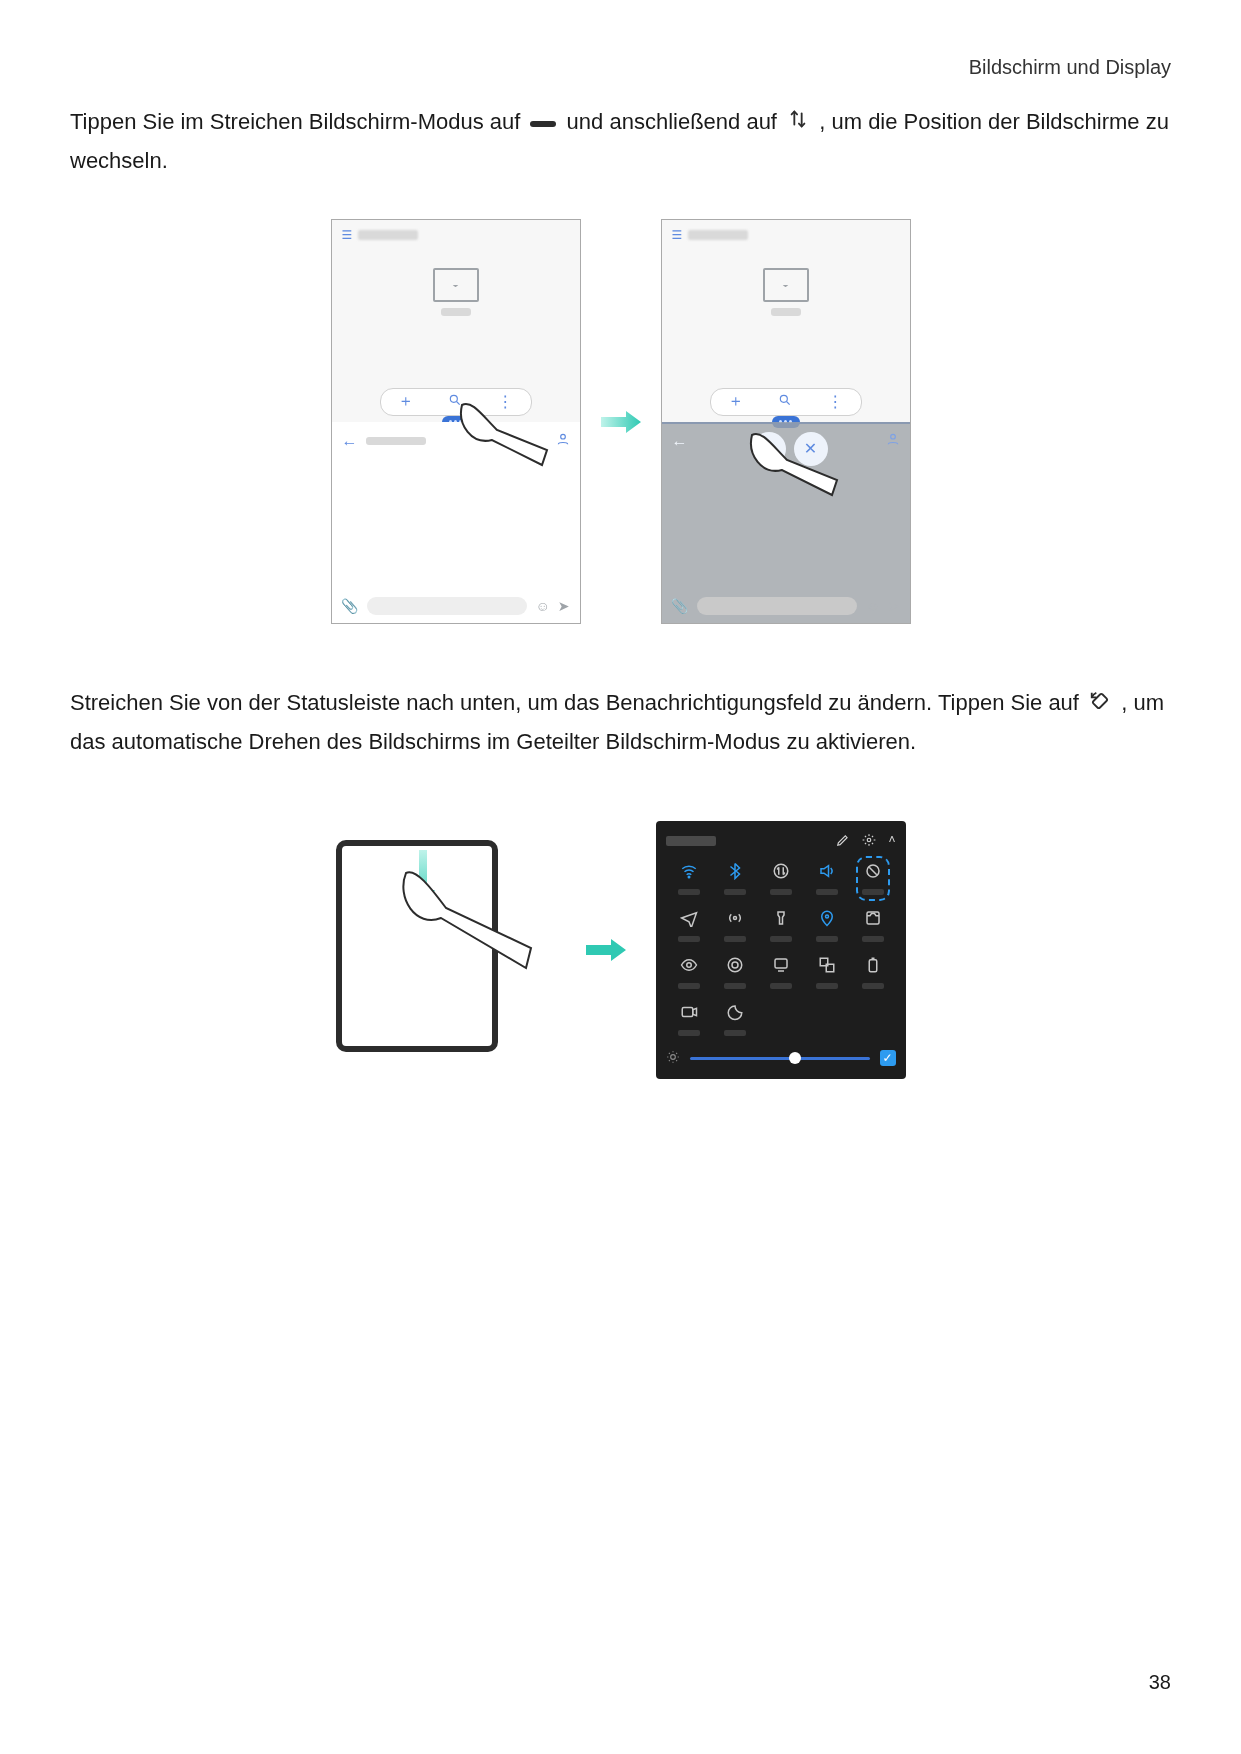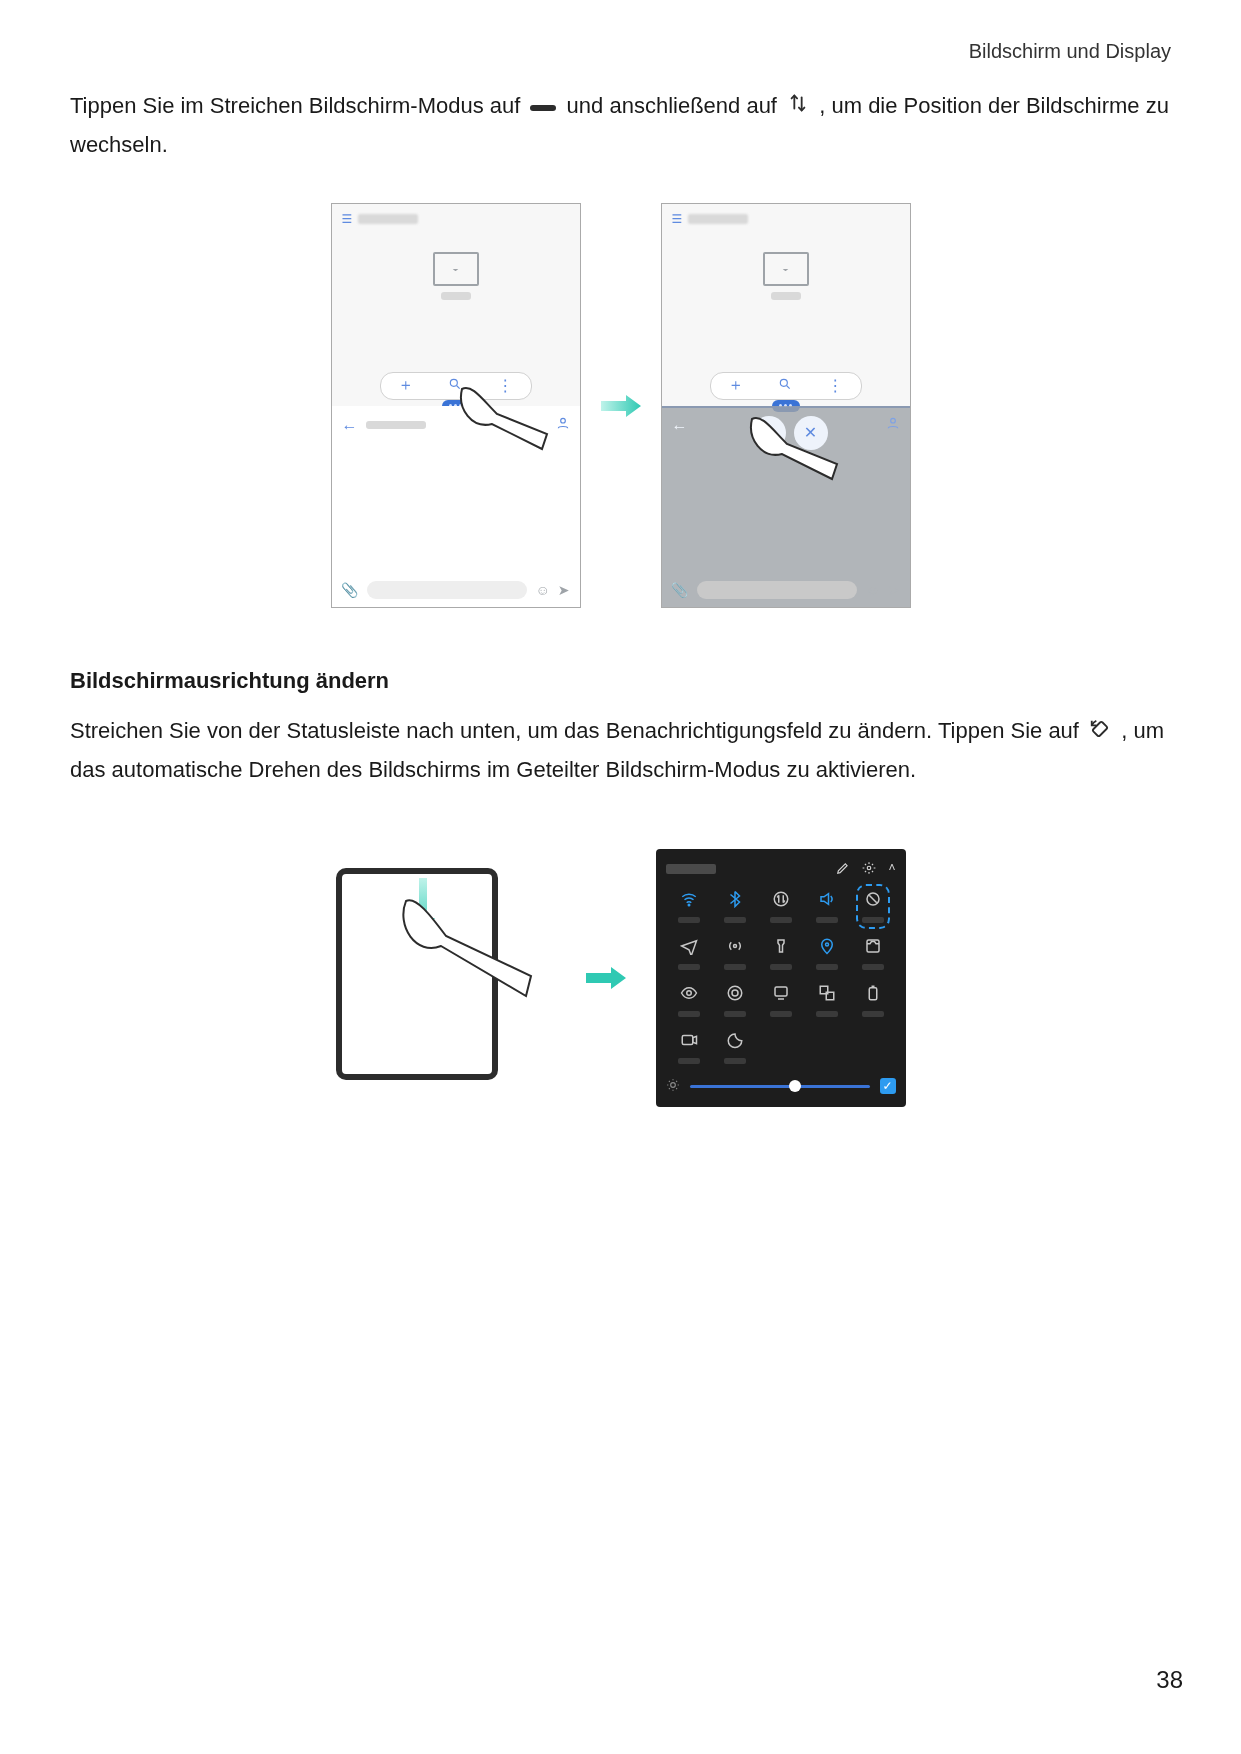--- a/index.html
+++ b/index.html
@@ -7,21 +7,21 @@
     padding: 0;
     background: #fff;
     font-family: Arial, Helvetica, sans-serif;
     color: #1a1a1a;
   }
   .page {
     width: 1241px;
     height: 1754px;
     position: relative;
     box-sizing: border-box;
-    padding: 40px 70px 40px 70px;
+    padding: 56px 70px 40px 70px;
   }
   .breadcrumb {
     text-align: right;
     font-size: 20px;
     color: #333;
     margin-bottom: 24px;
   }
   h2.section {
     font-size: 22px;
     font-weight: bold;
@@ -33,22 +33,22 @@
     margin: 0 0 20px 0;
   }
   .inline-icon {
     display: inline-block;
     vertical-align: middle;
     margin: 0 4px;
   }
   .page-number {
     position: absolute;
     bottom: 60px;
-    right: 58px;
-    font-size: 24px;
+    right: 70px;
+    font-size: 20px;
   }
 
   
   .illus-row {
     width: 100%;
     display: flex;
     justify-content: center;
     align-items: center;
     gap: 20px;
     margin: 40px 0 60px 0;
@@ -398,21 +398,20 @@
       </div>
       <div class="overlay-btn close">✕</div>
       <div class="finger" style="top:205px; left:80px;">
         <svg viewBox="0 0 100 80">
             <path d="M10 10 C 5 30, 20 50, 40 45 L 90 70 L 95 55 L 45 35 C 30 20, 20 5, 10 10 Z" fill="#fff" stroke="#2c2c2c" stroke-width="2"></path>
           </svg>
       </div>
     </div>
   </div>
 
-  <h2 class="section">Bildschirmausrichtung ändern</h2>
 
   <p class="body">
     <span>Streichen Sie von der Statusleiste nach unten, um das Benachrichtigungsfeld zu ändern. Tippen Sie auf </span>
     <span class="inline-icon">
       <svg width="22" height="22" viewBox="0 0 24 24" fill="none" stroke="#2c2c2c" stroke-width="2">
         <rect x="7" y="5" width="10" height="14" rx="2" transform="rotate(45 12 12)"></rect>
         <path d="M3 8 a10 10 0 0 1 5 -5"></path>
           <polyline points="3,3 3,8 8,8"></polyline>
       </svg>
     </span>

